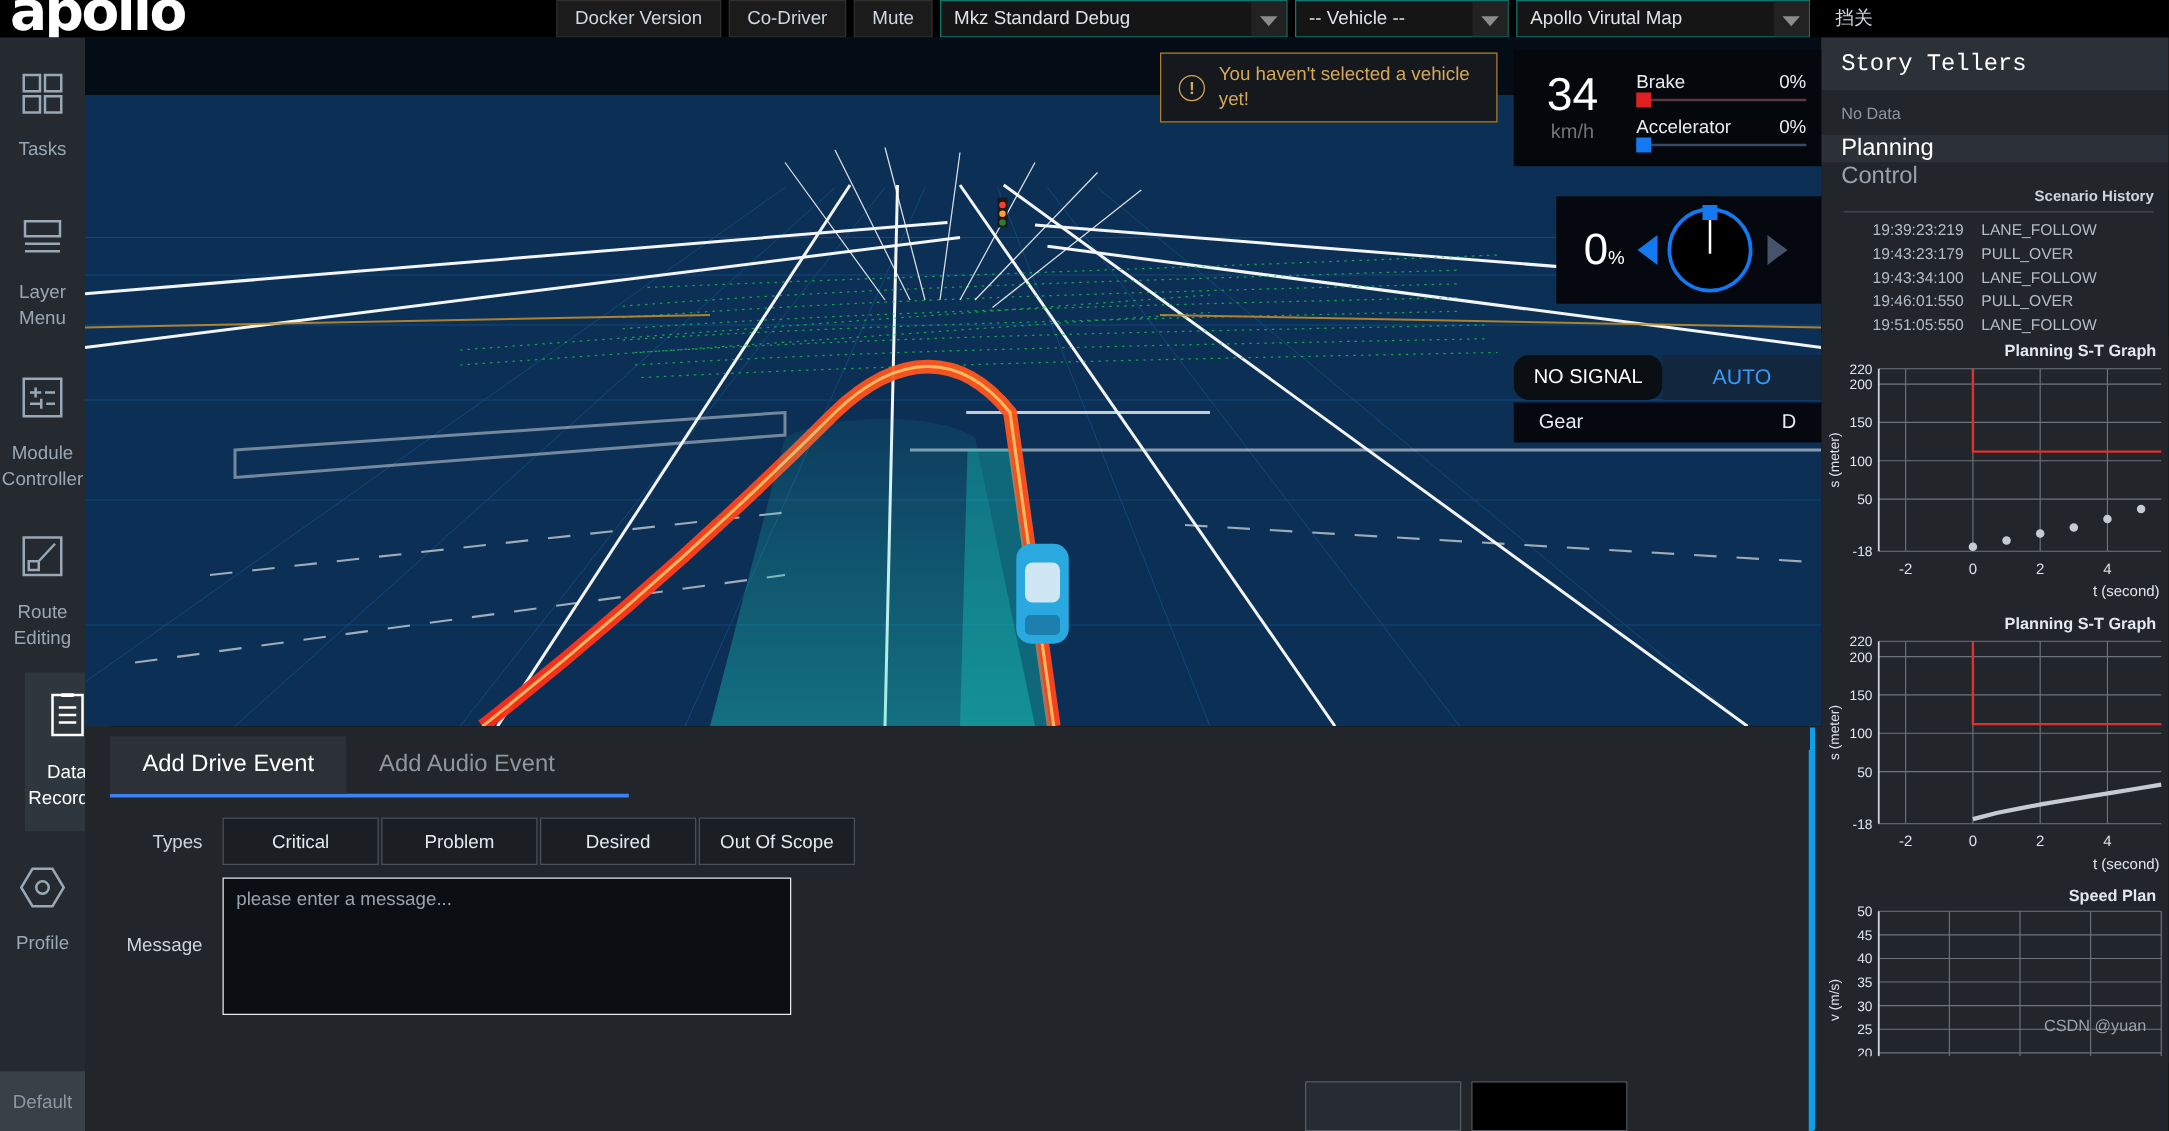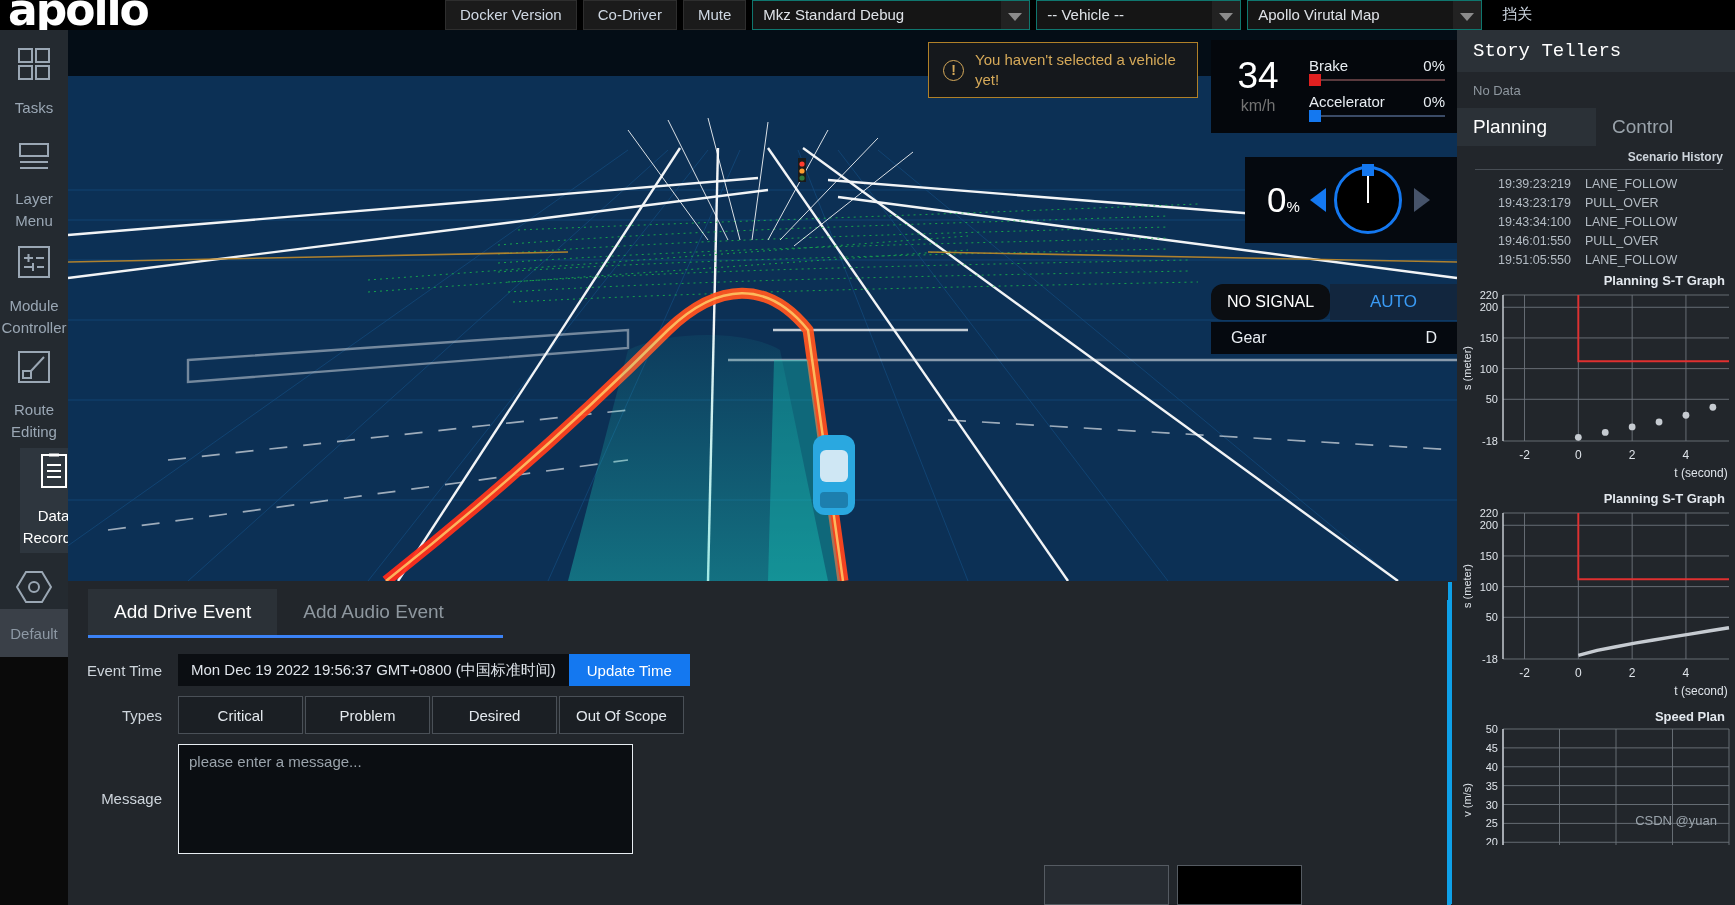--- a/index.html
+++ b/index.html
@@ -18,21 +18,21 @@
   .tb-sel { background:#151515; border:1px solid #0f766e; display:flex; align-items:stretch;
     height:30px; margin-right:6px; }
   .tb-sel .val { display:flex; align-items:flex-end; padding:0 14px 6px 10px;
     font-size:15px; color:#dfe3e8; white-space:nowrap; }
   .tb-sel .arrow { width:28px; background:#222; display:flex; align-items:flex-end;
     justify-content:center; padding-bottom:8px; }
   .caret { width:0;height:0;border-left:7px solid transparent;border-right:7px solid transparent;
     border-top:8px solid #8b8b8b; }
 
   
-  .sidebar { position:absolute; left:0; top:30px; width:68px; height:627px;
+  .sidebar { position:absolute; left:0; top:30px; width:68px; height:875px;
     background:#242a30; display:flex; flex-direction:column; align-items:center; }
   .sb-item { width:68px; height:127px; display:flex; flex-direction:column;
     align-items:center; justify-content:center; color:#9aa7b4; font-size:15px;
     line-height:1.45; text-align:center; }
   .sb-item.active { background:#2e363e; color:#ffffff;margin-left:39px; }
   .sb-ico { margin-bottom:9px; }
   .sb-footer { position:absolute; bottom:0; left:0; width:68px; height:48px;
     background:#3a4048; color:#8d98a4; font-size:15px; display:flex;
     align-items:center; justify-content:center; }
 
@@ -92,21 +92,21 @@
     background:#05090f; display:flex; align-items:center; justify-content:space-between;
     padding:0 20px; font-size:16px; color:#e8edf2; z-index:30;}
 
   
   .right { position:absolute; left:1457px; top:30px; width:278px; height:875px;
     background:#22262b; overflow:hidden; }
   .rp-title { height:42px; background:#2b3137; color:#fff; font-size:19px;
     display:flex; align-items:center; padding-left:16px;font-family:Liberation Mono, monospace; }
   .rp-nodata { height:36px; color:#8e979f; font-size:13px; display:flex;
     align-items:center; padding-left:16px; background:#22262b;}
-  .rp-tabs { display:flex; height:38px; }
+  .rp-tabs { display:flex; height:38px;flex-direction:column; }
   .rp-tab { flex:1; display:flex; align-items:center; padding-left:16px;
     font-size:19px; color:#9aa3ab; background:#22262b;}
   .rp-tab.active{ background:#2b3137; color:#fff; }
   .hist { padding-top:4px; }
   .hist h4 { font-size:12px; color:#cdd4db; text-align:right; padding-right:12px;
     font-weight:700; margin-bottom:5px;}
   .hist .rule{height:1px;background:#474d54;margin:0 12px 4px 18px;}
   .hist-row { display:flex; font-size:12.5px; color:#b4bcc4; padding:2.5px 0; }
   .hist-row .t { width:128px; text-align:right; padding-right:14px;}
   .chartbox { position:relative; width:278px; background:#22262b; }
@@ -150,21 +150,21 @@
     <div class="tb-item">Docker Version</div>
     <div class="tb-item">Co-Driver</div>
     <div class="tb-item">Mute</div>
 
     <div class="tb-sel" style="width:278px">
       <div class="val" style="flex:1">Mkz Standard Debug</div>
       <div class="arrow">
           <div class="caret"></div>
         </div>
     </div>
-    <div class="tb-sel" style="width:205px">
+    <div class="tb-sel" style="width:171px">
       <div class="val" style="flex:1">-- Vehicle --</div>
       <div class="arrow">
           <div class="caret"></div>
         </div>
     </div>
     <div class="tb-sel" style="width:235px">
       <div class="val" style="flex:1">Apollo Virutal Map</div>
       <div class="arrow">
           <div class="caret"></div>
         </div>
@@ -547,25 +547,20 @@
     </div>
   </div>
 
   <div class="bottom">
     <div class="tabs">
       <div class="tab active">Add Drive Event</div>
       <div class="tab">Add Audio Event</div>
     </div>
 
     <div class="frm">
-      <div class="frow">
-        <div class="flabel">Event Time</div>
-        <div class="timebox">Mon Dec 19 2022 19:56:37 GMT+0800 (中国标准时间)</div>
-        <div class="upd">Update Time</div>
-      </div>
 
       <div class="frow">
         <div class="flabel">Types</div>
         <div class="types" id="type-opts">
             <div class="type">Critical</div>
             <div class="type">Problem</div>
             <div class="type">Desired</div>
             <div class="type">Out Of Scope</div>
           </div>
       </div>

